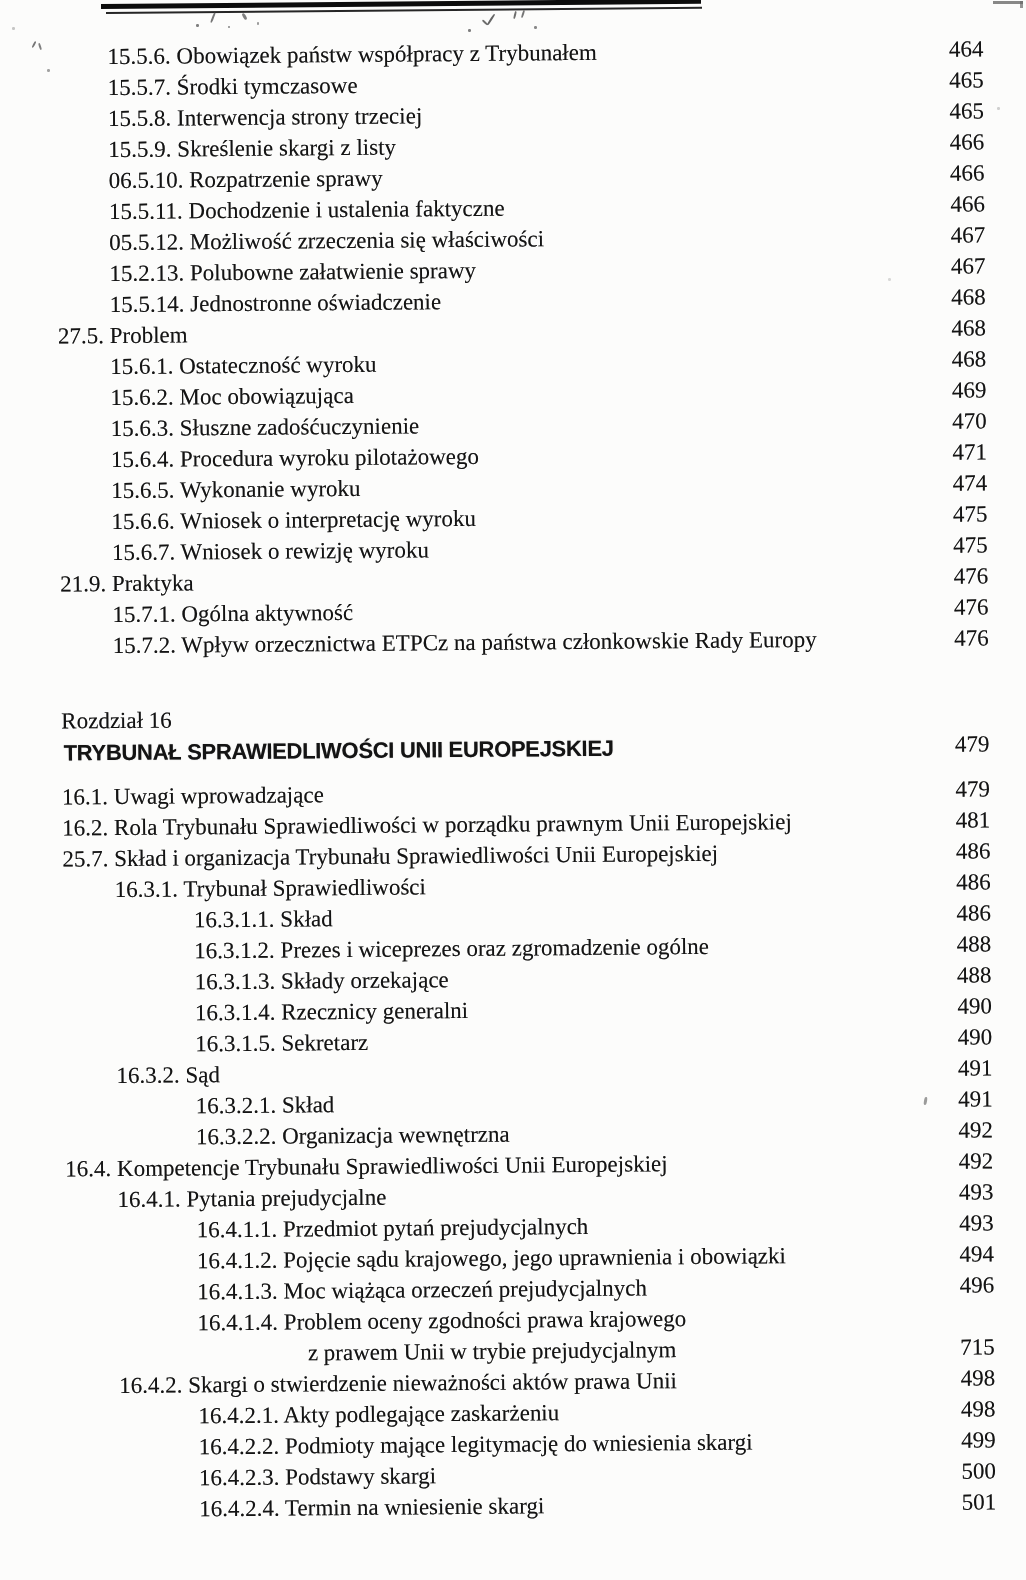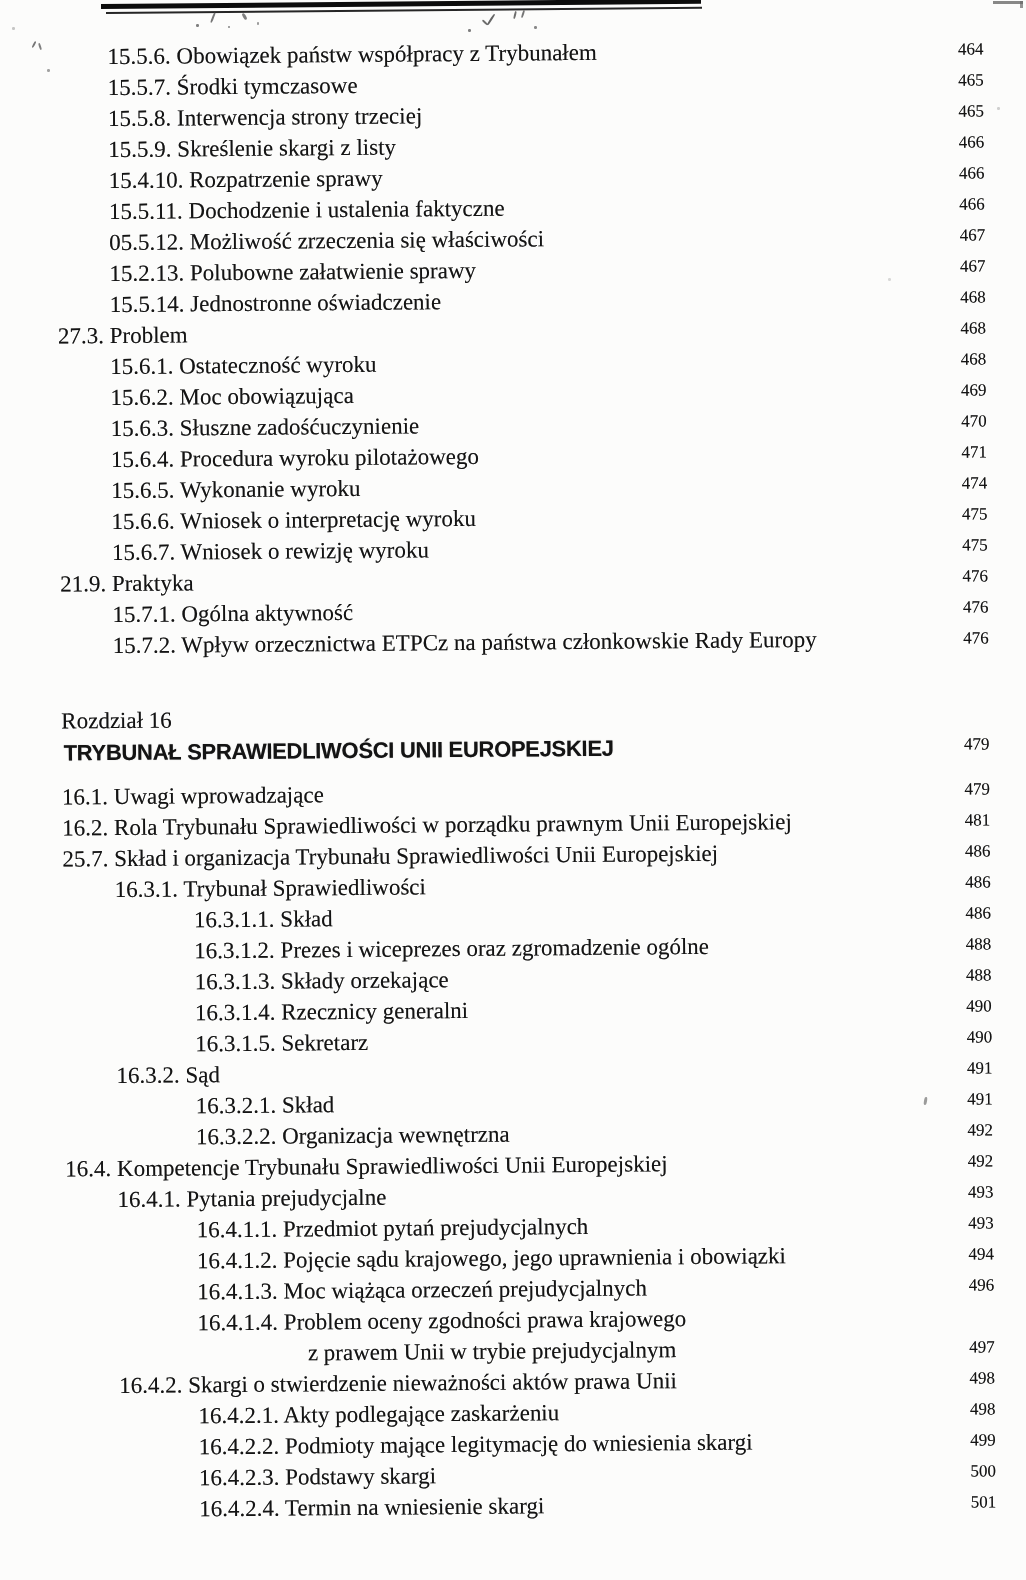--- a/index.html
+++ b/index.html
@@ -20,21 +20,21 @@
     font-size:23px;white-space:nowrap;
     text-shadow:0 0 0.6px rgba(10,10,10,.45);
   }
   .row .txt{display:inline-block;}
   .row.l1 .txt{padding-left:55px;}
   .row.l2 .txt{padding-left:107px;}
   .row.l3 .txt{padding-left:186px;}
   .row.lcont .txt{padding-left:296px;}
   .pg{
     position:absolute;right:43px;top:0;line-height:31px;
-    font-size:17px;text-shadow:0 0 0.6px rgba(10,10,10,.45);
+    font-size:23px;text-shadow:0 0 0.6px rgba(10,10,10,.45);
     font-family:"Liberation Serif","DejaVu Serif",serif;
   }
   .part1{margin-top:42px;}
   .chapter{margin-top:44px;}
   .chapter-label{
     height:31px;line-height:31px;font-size:23px;padding-left:55px;
     text-shadow:0 0 0.6px rgba(10,10,10,.45);
   }
   .chapter-title-row{position:relative;height:33px;line-height:33px;}
   .chapter-title{
@@ -97,26 +97,26 @@
 <div class="m m5a"></div>
 <div class="m m5b"></div>
 
 <div class="scan">
 
   <div class="toc part1">
       <div class="row l2"><span class="txt"><span>15.5.6. </span><span>Obowiązek państw współpracy z Trybunałem</span></span><span class="pg">464</span></div>
       <div class="row l2"><span class="txt"><span>15.5.7. </span><span>Środki tymczasowe</span></span><span class="pg">465</span></div>
       <div class="row l2"><span class="txt"><span>15.5.8. </span><span>Interwencja strony trzeciej</span></span><span class="pg">465</span></div>
       <div class="row l2"><span class="txt"><span>15.5.9. </span><span>Skreślenie skargi z listy</span></span><span class="pg">466</span></div>
-      <div class="row l2"><span class="txt"><span>15.4.10. </span><span>Rozpatrzenie sprawy</span></span><span class="pg">466</span></div>
+      <div class="row l2"><span class="txt"><span>06.5.10. </span><span>Rozpatrzenie sprawy</span></span><span class="pg">466</span></div>
       <div class="row l2"><span class="txt"><span>15.5.11. </span><span>Dochodzenie i ustalenia faktyczne</span></span><span class="pg">466</span></div>
       <div class="row l2"><span class="txt"><span>05.5.12. </span><span>Możliwość zrzeczenia się właściwości</span></span><span class="pg">467</span></div>
       <div class="row l2"><span class="txt"><span>15.2.13. </span><span>Polubowne załatwienie sprawy</span></span><span class="pg">467</span></div>
       <div class="row l2"><span class="txt"><span>15.5.14. </span><span>Jednostronne oświadczenie</span></span><span class="pg">468</span></div>
-      <div class="row l1"><span class="txt"><span>27.3. </span><span>Problem</span></span><span class="pg">468</span></div>
+      <div class="row l1"><span class="txt"><span>27.5. </span><span>Problem</span></span><span class="pg">468</span></div>
       <div class="row l2"><span class="txt"><span>15.6.1. </span><span>Ostateczność wyroku</span></span><span class="pg">468</span></div>
       <div class="row l2"><span class="txt"><span>15.6.2. </span><span>Moc obowiązująca</span></span><span class="pg">469</span></div>
       <div class="row l2"><span class="txt"><span>15.6.3. </span><span>Słuszne zadośćuczynienie</span></span><span class="pg">470</span></div>
       <div class="row l2"><span class="txt"><span>15.6.4. </span><span>Procedura wyroku pilotażowego</span></span><span class="pg">471</span></div>
       <div class="row l2"><span class="txt"><span>15.6.5. </span><span>Wykonanie wyroku</span></span><span class="pg">474</span></div>
       <div class="row l2"><span class="txt"><span>15.6.6. </span><span>Wniosek o interpretację wyroku</span></span><span class="pg">475</span></div>
       <div class="row l2"><span class="txt"><span>15.6.7. </span><span>Wniosek o rewizję wyroku</span></span><span class="pg">475</span></div>
       <div class="row l1"><span class="txt"><span>21.9. </span><span>Praktyka</span></span><span class="pg">476</span></div>
       <div class="row l2"><span class="txt"><span>15.7.1. </span><span>Ogólna aktywność</span></span><span class="pg">476</span></div>
       <div class="row l2"><span class="txt"><span>15.7.2. </span><span>Wpływ orzecznictwa ETPCz na państwa członkowskie Rady Europy</span></span><span class="pg">476</span></div>
@@ -142,21 +142,21 @@
       <div class="row l3"><span class="txt"><span>16.3.1.5. </span><span>Sekretarz</span></span><span class="pg">490</span></div>
       <div class="row l2"><span class="txt"><span>16.3.2. </span><span>Sąd</span></span><span class="pg">491</span></div>
       <div class="row l3"><span class="txt"><span>16.3.2.1. </span><span>Skład</span></span><span class="pg">491</span></div>
       <div class="row l3"><span class="txt"><span>16.3.2.2. </span><span>Organizacja wewnętrzna</span></span><span class="pg">492</span></div>
       <div class="row l1"><span class="txt"><span>16.4. </span><span>Kompetencje Trybunału Sprawiedliwości Unii Europejskiej</span></span><span class="pg">492</span></div>
       <div class="row l2"><span class="txt"><span>16.4.1. </span><span>Pytania prejudycjalne</span></span><span class="pg">493</span></div>
       <div class="row l3"><span class="txt"><span>16.4.1.1. </span><span>Przedmiot pytań prejudycjalnych</span></span><span class="pg">493</span></div>
       <div class="row l3"><span class="txt"><span>16.4.1.2. </span><span>Pojęcie sądu krajowego, jego uprawnienia i obowiązki</span></span><span class="pg">494</span></div>
       <div class="row l3"><span class="txt"><span>16.4.1.3. </span><span>Moc wiążąca orzeczeń prejudycjalnych</span></span><span class="pg">496</span></div>
       <div class="row l3"><span class="txt"><span>16.4.1.4. </span><span>Problem oceny zgodności prawa krajowego</span></span></div>
-      <div class="row lcont"><span class="txt"><span>z prawem Unii w trybie prejudycjalnym</span></span><span class="pg">497</span></div>
+      <div class="row lcont"><span class="txt"><span>z prawem Unii w trybie prejudycjalnym</span></span><span class="pg">715</span></div>
       <div class="row l2"><span class="txt"><span>16.4.2. </span><span>Skargi o stwierdzenie nieważności aktów prawa Unii</span></span><span class="pg">498</span></div>
       <div class="row l3"><span class="txt"><span>16.4.2.1. </span><span>Akty podlegające zaskarżeniu</span></span><span class="pg">498</span></div>
       <div class="row l3"><span class="txt"><span>16.4.2.2. </span><span>Podmioty mające legitymację do wniesienia skargi</span></span><span class="pg">499</span></div>
       <div class="row l3"><span class="txt"><span>16.4.2.3. </span><span>Podstawy skargi</span></span><span class="pg">500</span></div>
       <div class="row l3"><span class="txt"><span>16.4.2.4. </span><span>Termin na wniesienie skargi</span></span><span class="pg">501</span></div>
     </div>
 
 </div>
 
 </body></html>

